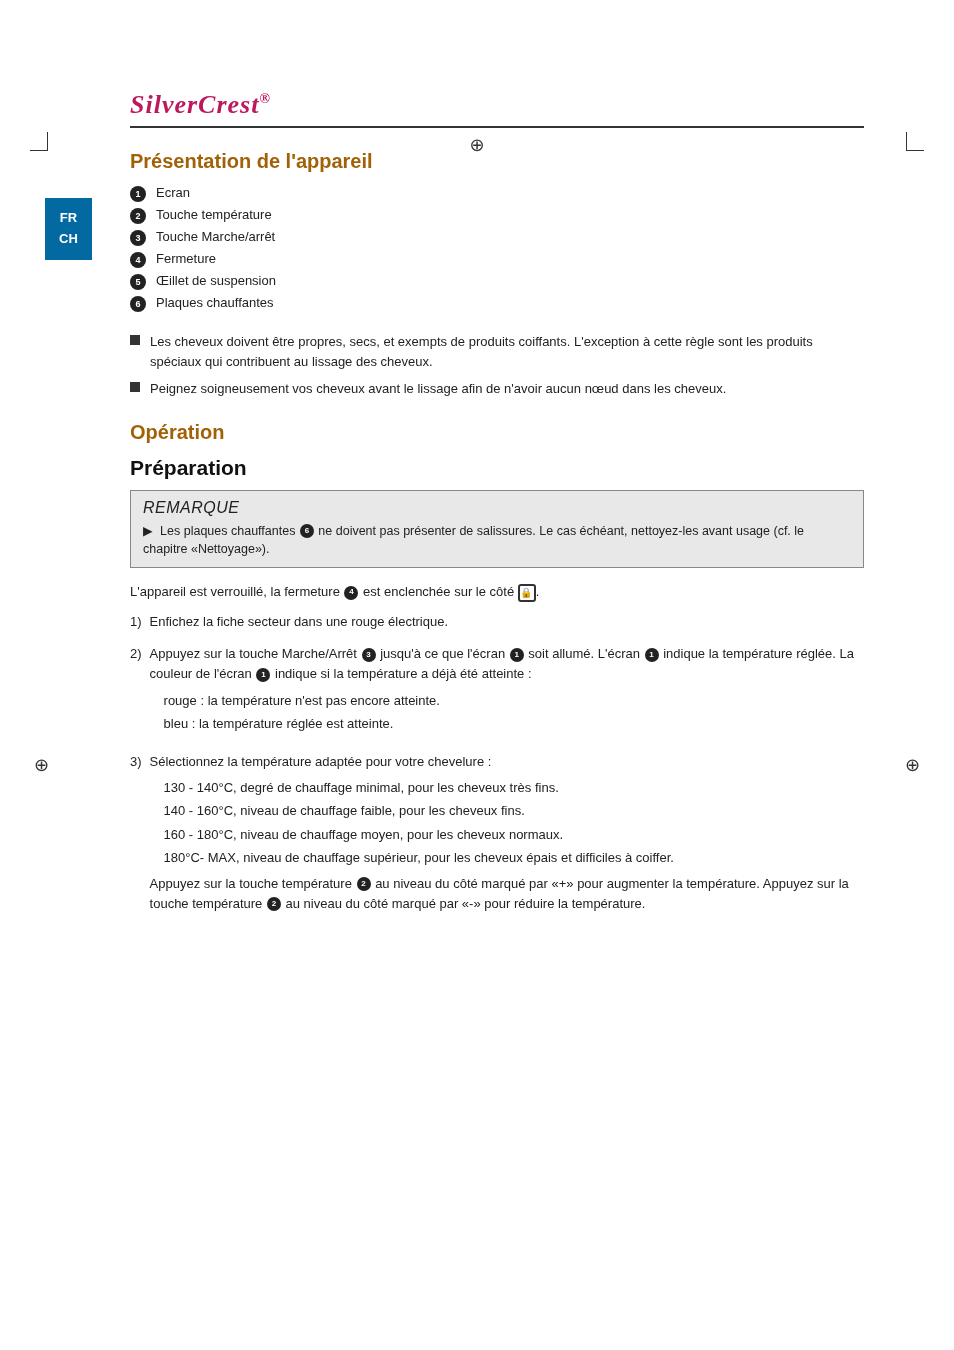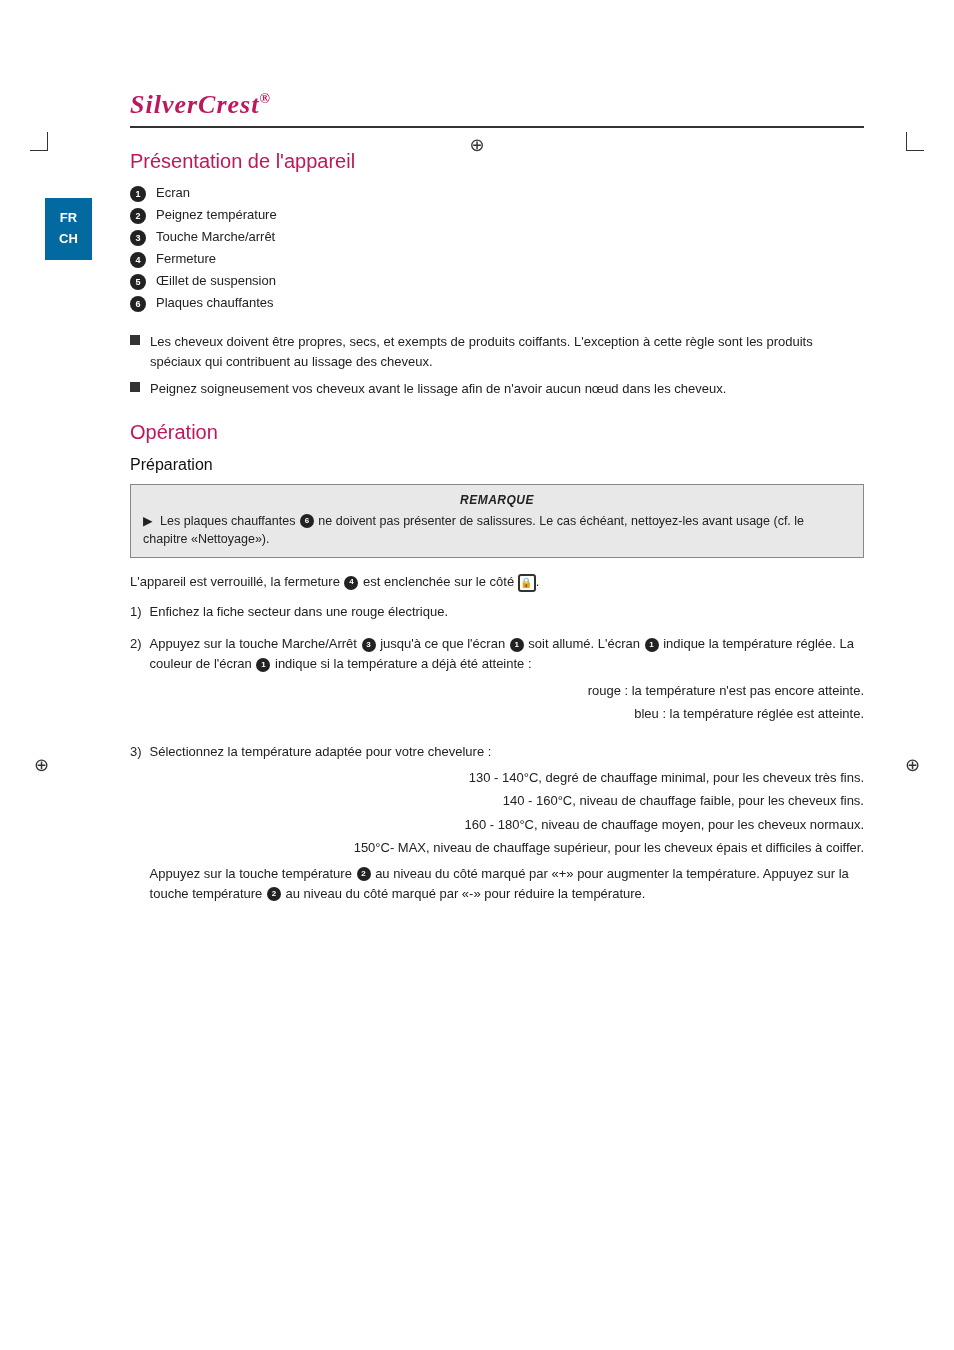--- a/index.html
+++ b/index.html
@@ -86,28 +86,28 @@
       font-size: 13px;
       font-weight: bold;
       padding: 10px 14px;
       text-align: center;
       line-height: 1.6;
     }
 
     
     .section-title {
       font-size: 20px;
-      font-weight: normal;
-      color: #be185d;
+      font-weight: bold;
+      color: #a16207;
       margin-bottom: 12px;
     }
 
     .section-title-sm {
-      font-size: 16px;
-      font-weight: normal;
+      font-size: 21px;
+      font-weight: bold;
       color: #111;
       margin-bottom: 10px;
     }
 
     
     .item-list {
       list-style: none;
       margin-bottom: 18px;
     }
     .item-list li {
@@ -155,27 +155,26 @@
     }
 
     
     .remarque-box {
       border: 1px solid #888;
       background: #e8e8e8;
       padding: 8px 12px;
       margin-bottom: 14px;
     }
     .remarque-title {
-      font-weight: bold;
+      font-weight: normal;
       font-style: italic;
-      font-size: 12px;
+      font-size: 16px;
       margin-bottom: 5px;
       text-transform: uppercase;
       letter-spacing: 0.5px;
-      text-align: center;
     }
     .remarque-text {
       font-size: 12.5px;
       line-height: 1.5;
     }
     .remarque-text .arrow {
       margin-right: 4px;
     }
 
     
@@ -208,21 +207,20 @@
 
     
     .sub-items {
       list-style: none;
       margin: 6px 0 6px 14px;
     }
     .sub-items li {
       font-size: 13px;
       line-height: 1.5;
       margin-bottom: 4px;
-      text-align: right;
     }
 
     
     .ci {
       display: inline-flex;
       align-items: center;
       justify-content: center;
       width: 14px;
       height: 14px;
       border-radius: 50%;
@@ -269,21 +267,21 @@
 
     <div class="section-gap">
       <div class="section-title">Présentation de l'appareil</div>
       <ul class="item-list">
         <li>
           <span class="circle-num">1</span>
           <span>Ecran</span>
         </li>
         <li>
           <span class="circle-num">2</span>
-          <span>Peignez température</span>
+          <span>Touche température</span>
         </li>
         <li>
           <span class="circle-num">3</span>
           <span>Touche Marche/arrêt</span>
         </li>
         <li>
           <span class="circle-num">4</span>
           <span>Fermeture</span>
         </li>
         <li>
@@ -352,21 +350,21 @@
           </li>
 
           <li>
             <span class="step-num">3)</span>
             <div class="step-content">
               Sélectionnez la température adaptée pour votre chevelure :
               <ul class="sub-items">
                 <li>130 - 140°C, degré de chauffage minimal, pour les cheveux très fins.</li>
                 <li>140 - 160°C, niveau de chauffage faible, pour les cheveux fins.</li>
                 <li>160 - 180°C, niveau de chauffage moyen, pour les cheveux normaux.</li>
-                <li>150°C- MAX, niveau de chauffage supérieur, pour les cheveux épais et difficiles à coiffer.</li>
+                <li>180°C- MAX, niveau de chauffage supérieur, pour les cheveux épais et difficiles à coiffer.</li>
               </ul>
               <p style="margin-top:6px; font-size:13px; line-height:1.55;">
                 Appuyez sur la touche température <span class="ci">2</span> au niveau du côté marqué par «+» pour augmenter la température. Appuyez sur la touche température <span class="ci">2</span> au niveau du côté marqué par «-» pour réduire la température.
               </p>
             </div>
           </li>
         </ol>
       </div>
     </div>
 

